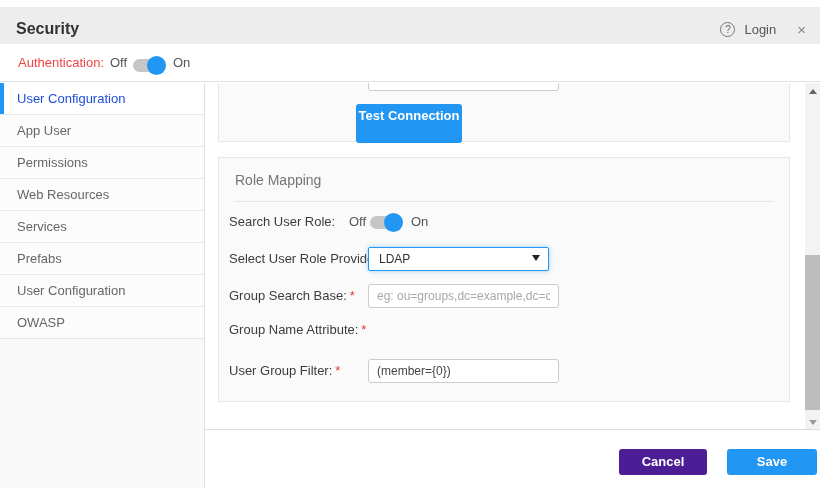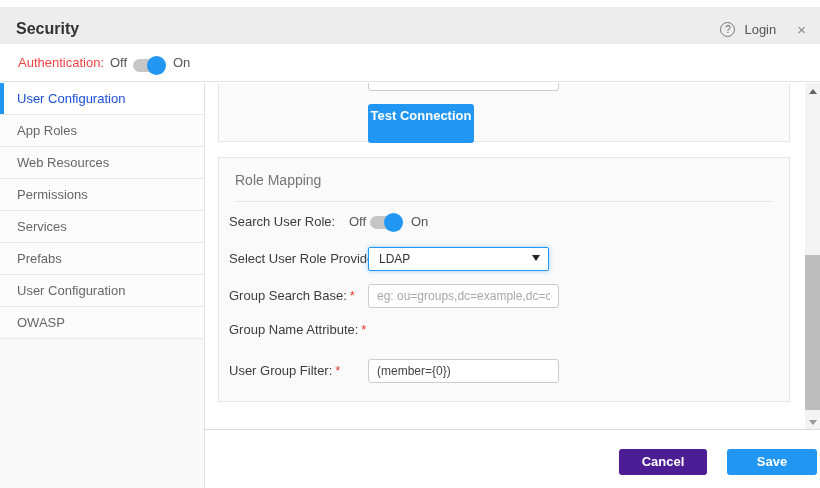--- a/index.html
+++ b/index.html
@@ -51,21 +51,21 @@
   .card2 { top:74px; height:245px; }
 
   .partial-input { position:absolute; left:149px; top:43px; width:191px; height:24px;
             background:#fff; border:1px solid #ccc; border-radius:3px; }
 
   .btn { display:inline-block; border:none; border-radius:3px; color:#fff;
             font-size:13px; font-weight:600; font-family:"Liberation Sans",sans-serif;
             text-align:center; cursor:pointer; }
   .btn-blue { background:#2196f3; }
   .btn-gray { background:#4c1d95; }
-  .test-btn { position:absolute; left:149px; top:80px; width:106px; height:39px; line-height:23px; }
+  .test-btn { position:absolute; left:137px; top:80px; width:106px; height:39px; line-height:23px; }
 
   .card-title { margin:14px 16px 0 16px; padding-bottom:13px; font-size:14px;
             color:#757575; border-bottom:1px solid #e3e3e3; }
 
   .row { position:absolute; left:0; width:100%; height:24px;text-decoration:underline; }
   .row .flabel { position:absolute; left:10px; top:0; line-height:24px; font-size:13px; color:#3d3d3d; }
   .req { color:#e53935; margin-left:3px; font-size:13px; }
   .row-toggle   { top:52px; }
   .row-provider { top:89px; }
   .row-gsb      { top:126px; }
@@ -126,23 +126,23 @@
     <span class="lbl">Authentication:</span>
     <span class="off">Off</span>
     <span class="toggle tgl">
       <span class="knob"></span>
     </span>
     <span class="on">On</span>
   </div>
 
   <div class="sidebar">
     <div class="side-item active">User Configuration</div>
-    <div class="side-item">App Roles</div>
+    <div class="side-item">App User</div>
+    <div class="side-item">Permissions</div>
     <div class="side-item">Web Resources</div>
-    <div class="side-item">Permissions</div>
     <div class="side-item">Services</div>
     <div class="side-item">Prefabs</div>
     <div class="side-item">User Configuration</div>
     <div class="side-item">OWASP</div>
   </div>
 
   <div class="content">
 
     <div class="card card1">
       <div class="partial-input"></div>

